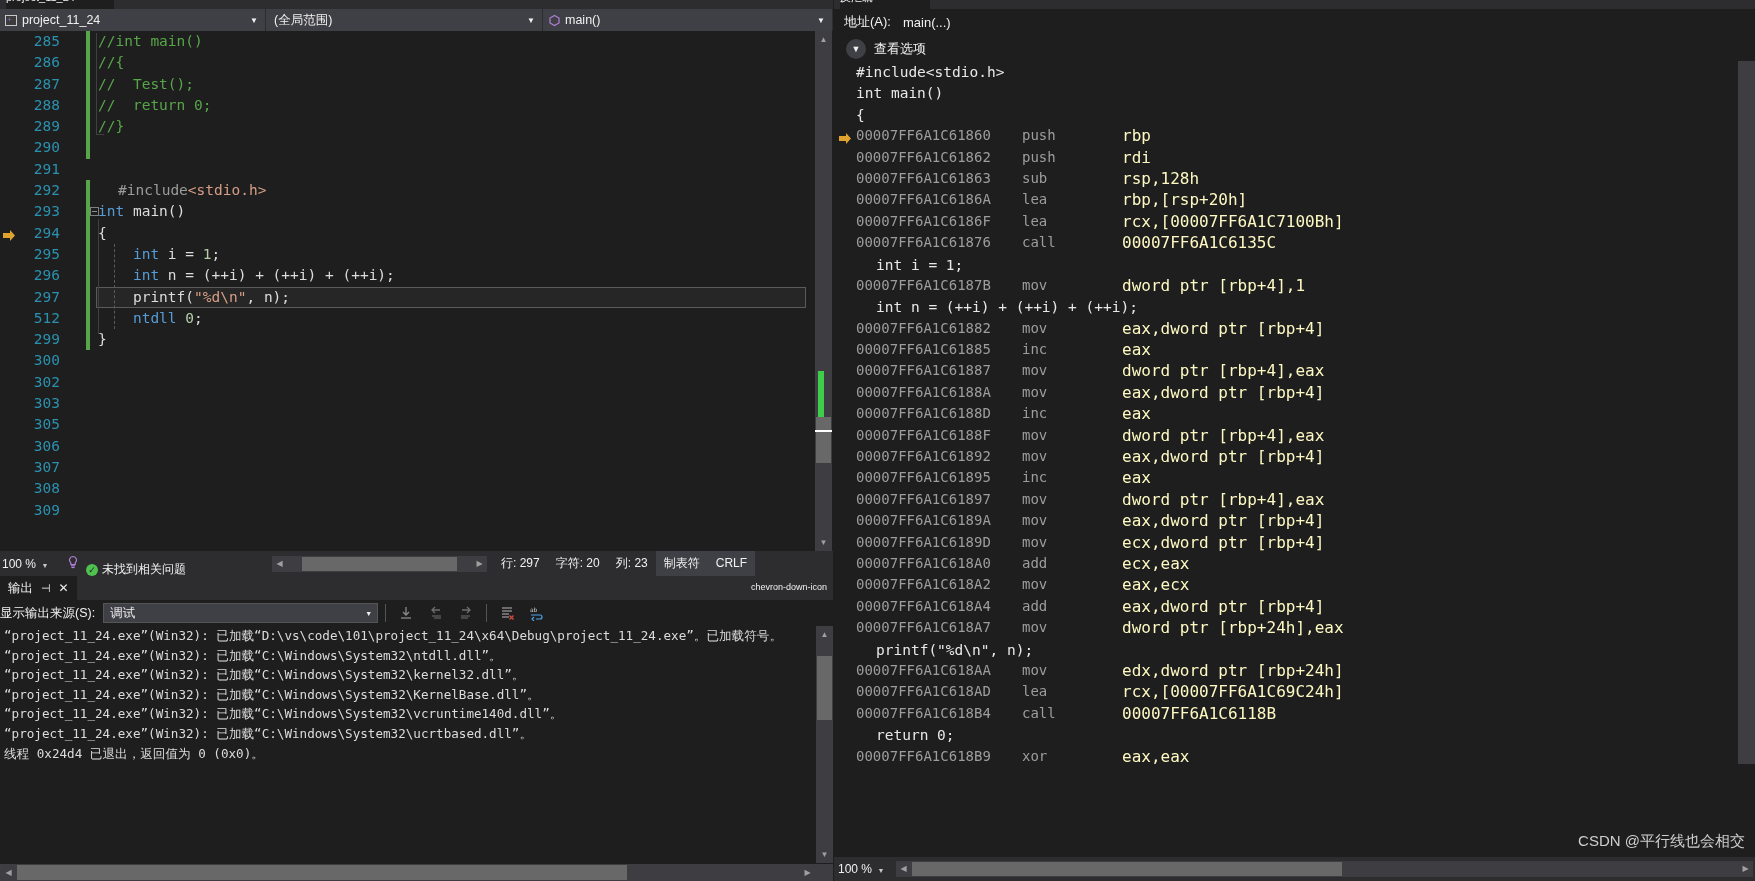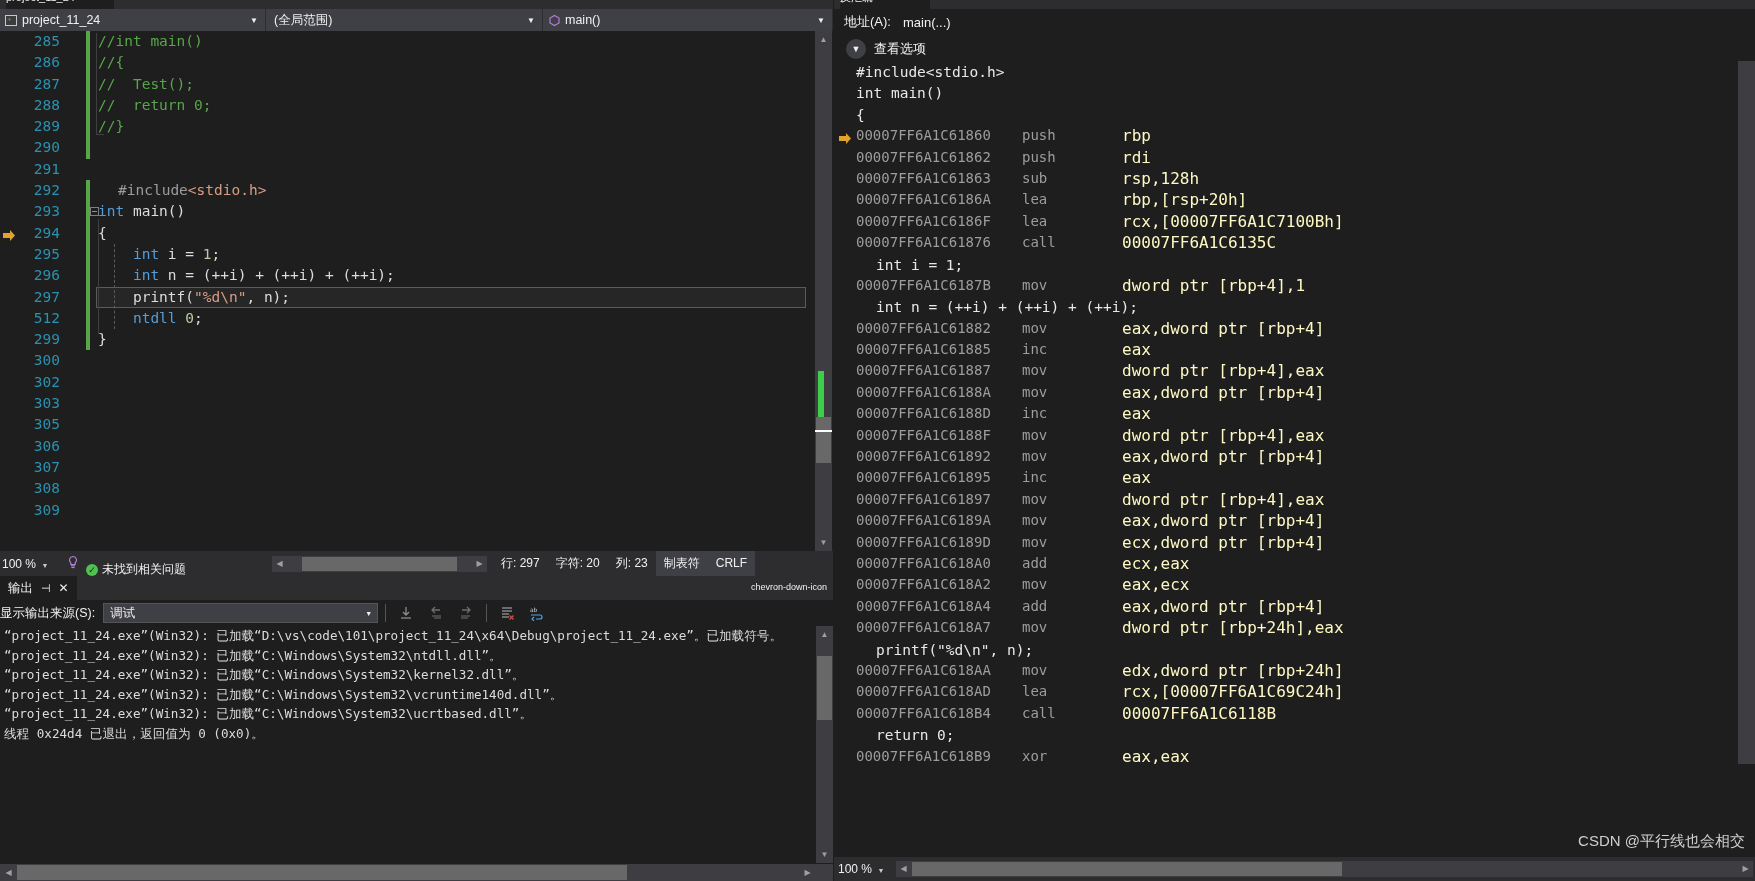--- a/index.html
+++ b/index.html
@@ -415,20 +415,21 @@
             <text x="1" y="7" font-size="6" fill="#c8c8c8" font-family="monospace">ab</text>
             <path d="M2 10 h9 a2 2 0 0 1 0 4 h-4 M5 12 l-2 2 l2 2" stroke="#4aa3e8" fill="none" stroke-width="1.2"></path>
           </svg>
         </div>
       </div>
 
       <div class="out-body" id="out-body">
           <div class="oline">“project_11_24.exe”(Win32): 已加载“D:\vs\code\101\project_11_24\x64\Debug\project_11_24.exe”。已加载符号。</div>
           <div class="oline">“project_11_24.exe”(Win32): 已加载“C:\Windows\System32\ntdll.dll”。</div>
           <div class="oline">“project_11_24.exe”(Win32): 已加载“C:\Windows\System32\kernel32.dll”。</div>
+          <div class="oline">“project_11_24.exe”(Win32): 已加载“C:\Windows\System32\KernelBase.dll”。</div>
           <div class="oline">“project_11_24.exe”(Win32): 已加载“C:\Windows\System32\vcruntime140d.dll”。</div>
           <div class="oline">“project_11_24.exe”(Win32): 已加载“C:\Windows\System32\ucrtbased.dll”。</div>
           <div class="oline">线程 0x24d4 已退出，返回值为 0 (0x0)。</div>
         </div>
 
       <div class="out-vscroll">
         <div class="sv-up">▲</div>
         <div class="out-vthumb"></div>
         <div class="sv-dn">▼</div>
       </div>

